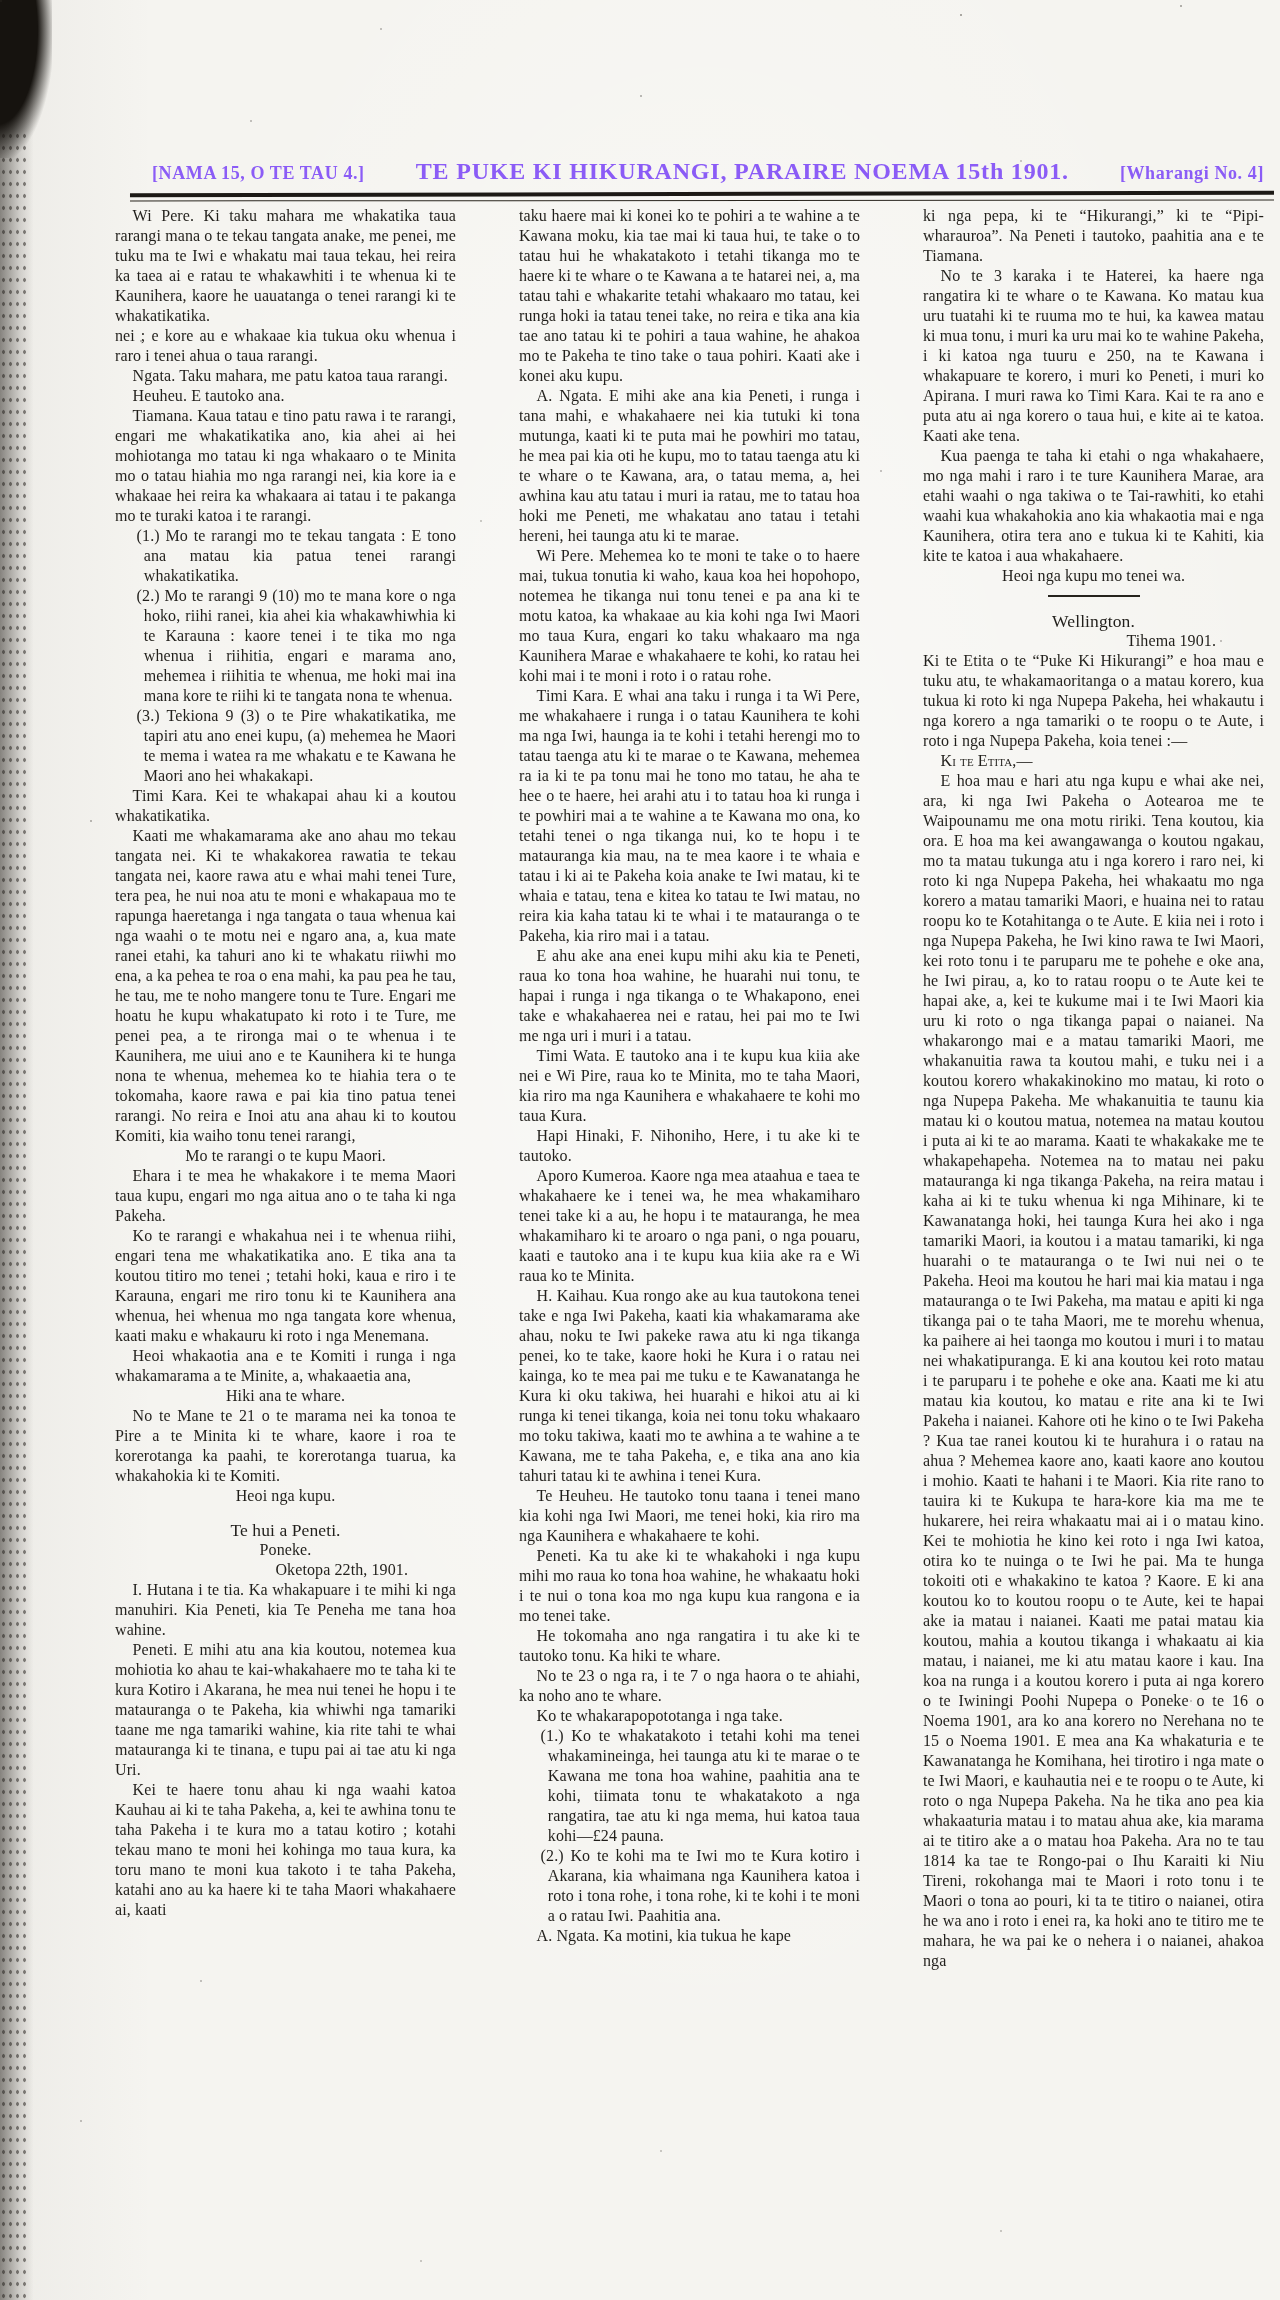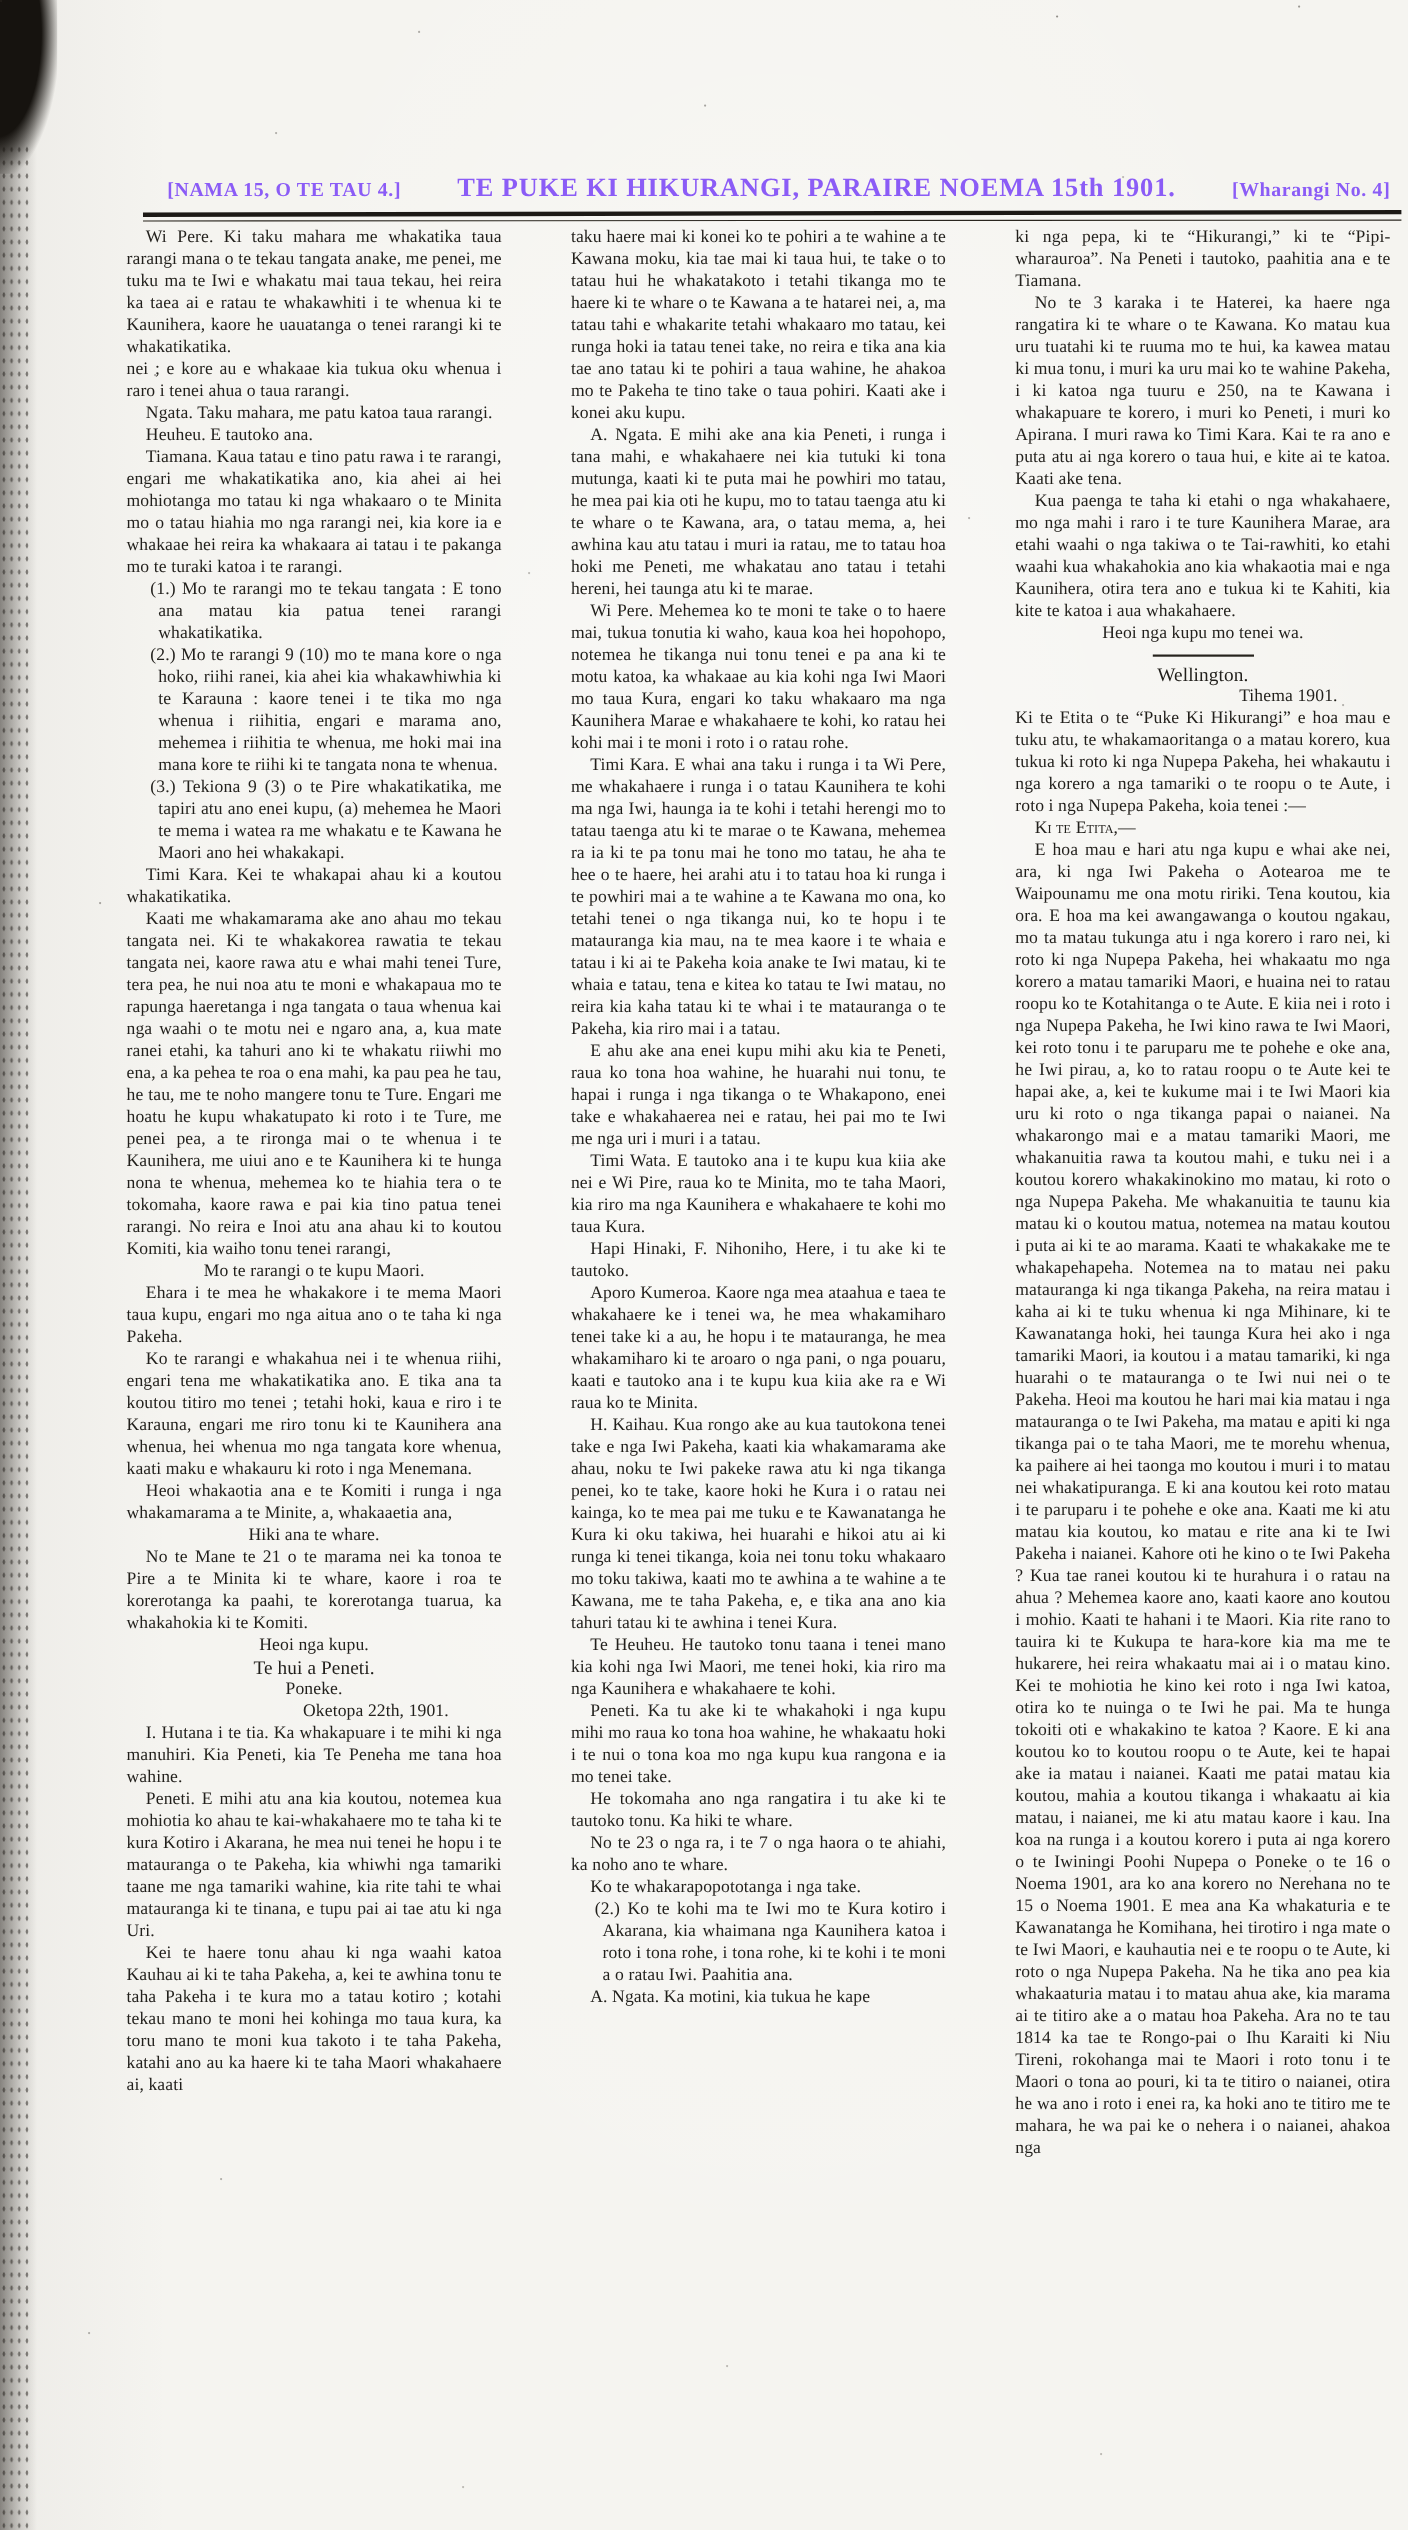--- a/index.html
+++ b/index.html
@@ -48,21 +48,21 @@
   .mast-rule .r1{border-top:4px solid #1c1915;}
   .mast-rule .r2{border-top:1.6px solid #2a261f;margin-top:4px;transform:rotate(.08deg);}
   
   .sheet{position:absolute;left:115px;top:206px;width:1150px;display:flex;}
   .col{width:341px;text-align:justify;font-size:16px;line-height:20px;letter-spacing:.1px;}
   .col + .col{margin-left:63px;}
   .blk{margin:0;}
   .para{text-indent:1.1em;}
   .flush{text-indent:0;}
   .center{text-align:center;text-indent:0;}
-  .heading{text-align:center;text-indent:0;font-size:17.5px;}
+  .heading{text-align:center;text-indent:0;margin-top:14px;font-size:17.5px;}
   .dateline{text-align:right;text-indent:0;padding-right:3em;}
   .list{padding-left:1.8em;text-indent:-.45em;}
   .caps{font-variant:small-caps;text-indent:1.1em;}
   .rule-blk{width:92px;border-top:2.5px solid #26231d;margin:9px auto 6px;height:0;}
 </style>
 </head>
 <body>
 
 <div class="page-tint"></div>
 <div class="binding"></div>
@@ -112,20 +112,21 @@
       <p class="blk para">E ahu ake ana enei kupu mihi aku kia te Peneti, raua ko tona hoa wahine, he huarahi nui tonu, te hapai i runga i nga tikanga o te Whakapono, enei take e whakahaerea nei e ratau, hei pai mo te Iwi me nga uri i muri i a tatau.</p>
       <p class="blk para">Timi Wata.  E tautoko ana i te kupu kua kiia ake nei e Wi Pire, raua ko te Minita, mo te taha Maori, kia riro ma nga Kaunihera e whakahaere te kohi mo taua Kura.</p>
       <p class="blk para">Hapi Hinaki, F. Nihoniho, Here, i tu ake ki te tautoko.</p>
       <p class="blk para">Aporo Kumeroa.  Kaore nga mea ataahua e taea te whakahaere ke i tenei wa, he mea whakamiharo tenei take ki a au, he hopu i te matauranga, he mea whakamiharo ki te aroaro o nga pani, o nga pouaru, kaati e tautoko ana i te kupu kua kiia ake ra e Wi raua ko te Minita.</p>
       <p class="blk para">H. Kaihau.  Kua rongo ake au kua tautokona tenei take e nga Iwi Pakeha, kaati kia whakamarama ake ahau, noku te Iwi pakeke rawa atu ki nga tikanga penei, ko te take, kaore hoki he Kura i o ratau nei kainga, ko te mea pai me tuku e te Kawanatanga he Kura ki oku takiwa, hei huarahi e hikoi atu ai ki runga ki tenei tikanga, koia nei tonu toku whakaaro mo toku takiwa, kaati mo te awhina a te wahine a te Kawana, me te taha Pakeha, e, e tika ana ano kia tahuri tatau ki te awhina i tenei Kura.</p>
       <p class="blk para">Te Heuheu.  He tautoko tonu taana i tenei mano kia kohi nga Iwi Maori, me tenei hoki, kia riro ma nga Kaunihera e whakahaere te kohi.</p>
       <p class="blk para">Peneti.  Ka tu ake ki te whakahoki i nga kupu mihi mo raua ko tona hoa wahine, he whakaatu hoki i te nui o tona koa mo nga kupu kua rangona e ia mo tenei take.</p>
       <p class="blk para">He tokomaha ano nga rangatira i tu ake ki te tautoko tonu.  Ka hiki te whare.</p>
       <p class="blk para">No te 23 o nga ra, i te 7 o nga haora o te ahiahi, ka noho ano te whare.</p>
       <p class="blk para">Ko te whakarapopototanga i nga take.</p>
+      <p class="blk list">(1.)  Ko te whakatakoto i tetahi kohi ma tenei whakamineinga, hei taunga atu ki te marae o te Kawana me tona hoa wahine, paahitia ana te kohi, tiimata tonu te whakatakoto a nga rangatira, tae atu ki nga mema, hui katoa taua kohi—£24 pauna.</p>
       <p class="blk list">(2.)  Ko te kohi ma te Iwi mo te Kura kotiro i Akarana, kia whaimana nga Kaunihera katoa i roto i tona rohe, i tona rohe, ki te kohi i te moni a o ratau Iwi.  Paahitia ana.</p>
       <p class="blk para">A. Ngata.  Ka motini, kia tukua he kape</p>
     </div>
   <div class="col">
       <p class="blk flush">ki nga pepa, ki te “Hikurangi,” ki te “Pipi-wharauroa”.  Na Peneti i tautoko, paahitia ana e te Tiamana.</p>
       <p class="blk para">No te 3 karaka i te Haterei, ka haere nga rangatira ki te whare o te Kawana.  Ko matau kua uru tuatahi ki te ruuma mo te hui, ka kawea matau ki mua tonu, i muri ka uru mai ko te wahine Pakeha, i ki katoa nga tuuru e 250, na te Kawana i whakapuare te korero, i muri ko Peneti, i muri ko Apirana.  I muri rawa ko Timi Kara.  Kai te ra ano e puta atu ai nga korero o taua hui, e kite ai te katoa.  Kaati ake tena.</p>
       <p class="blk para">Kua paenga te taha ki etahi o nga whakahaere, mo nga mahi i raro i te ture Kaunihera Marae, ara etahi waahi o nga takiwa o te Tai-rawhiti, ko etahi waahi kua whakahokia ano kia whakaotia mai e nga Kaunihera, otira tera ano e tukua ki te Kahiti, kia kite te katoa i aua whakahaere.</p>
       <p class="blk center">Heoi nga kupu mo tenei wa.</p>
       <div class="blk rule-blk"></div>
       <p class="blk heading">Wellington.</p>

